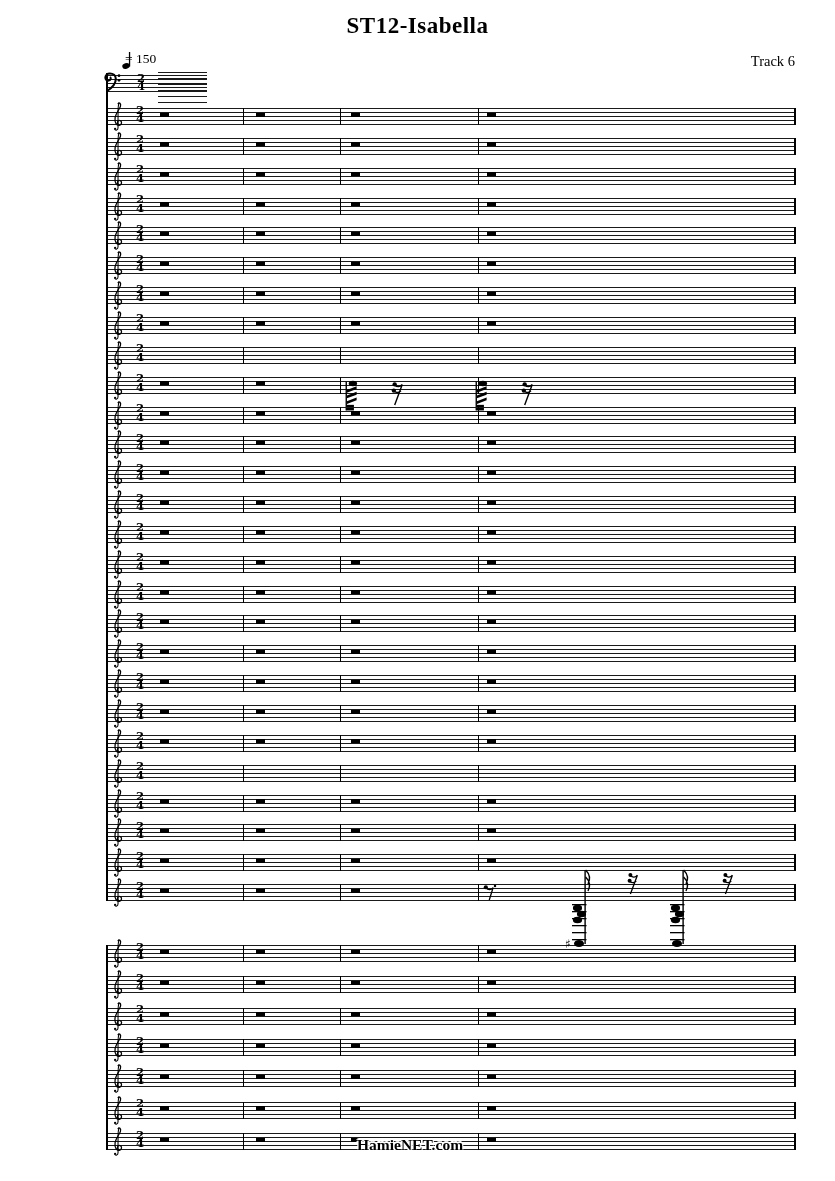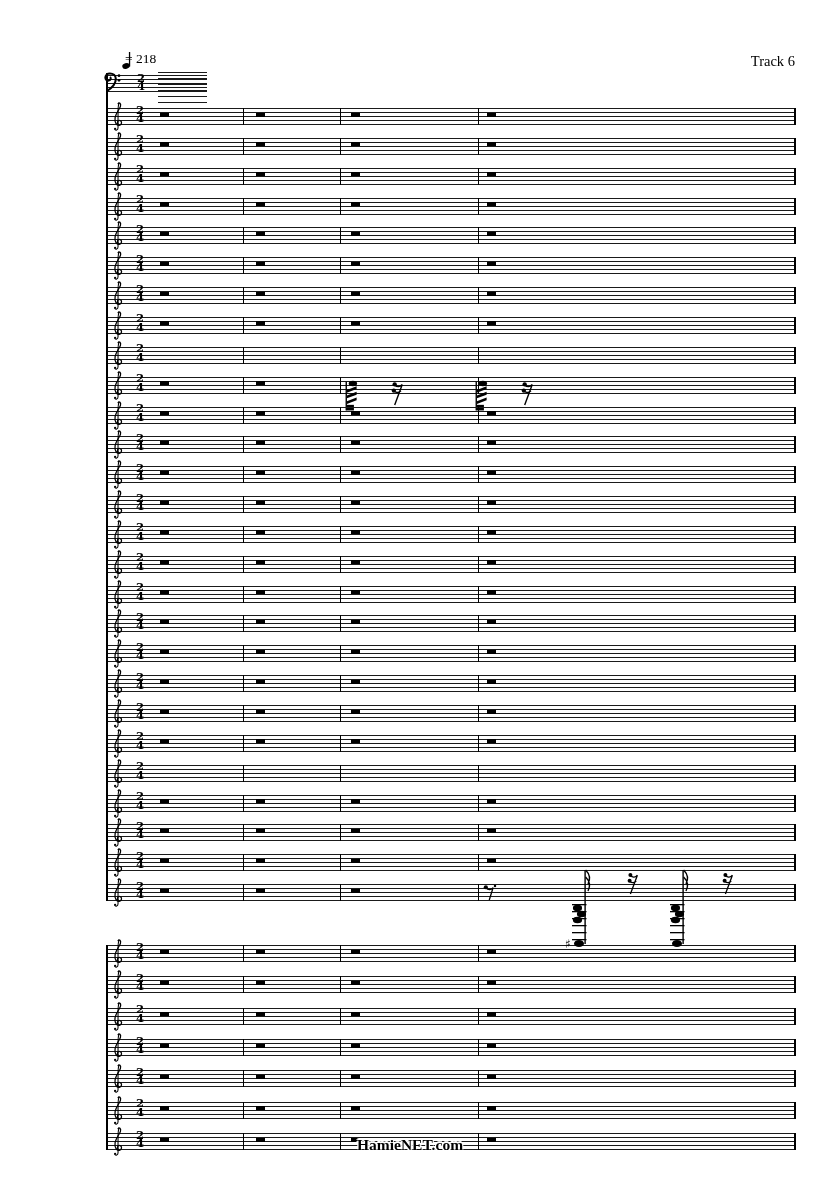--- a/index.html
+++ b/index.html
@@ -52,27 +52,28 @@
       <ellipse cx="8.5" cy="3" rx="4.5" ry="2.9" fill="#000"></ellipse>
       <polygon points="2,10 12.5,6 12.5,9 2,13" fill="#000"></polygon>
       <polygon points="2,16 12.5,12 12.5,15 2,19" fill="#000"></polygon>
       <polygon points="2,22 12.5,18 12.5,21 2,25" fill="#000"></polygon>
       <rect x="1.6" y="26" width="8" height="6" fill="#000"></rect>
     </symbol>
   </defs>
 </svg>
 
 <div id="page">
+  <div class="title">ST12-Isabella</div>
   <div class="track">Track 6</div>
   <div class="tempo">
     <svg width="11" height="22" viewBox="0 0 11 22">
       <ellipse cx="4" cy="18" rx="3.8" ry="2.8" transform="rotate(-16 4 18)" fill="#000"></ellipse>
       <rect x="6.9" y="4" width="1.3" height="14.5" fill="#000"></rect>
     </svg>
-      <span class="teq">= 218</span>
+      <span class="teq">= 150</span>
   </div>
   <div id="score">
       <div style="left: 0px; top: 0px; width: 835px; height: 0px;">
         <div class="sline" style="left: 107px; top: 75px; width: 100px;"></div>
         <div class="sline" style="left: 107px; top: 79px; width: 100px;"></div>
         <div class="sline" style="left: 107px; top: 83px; width: 100px;"></div>
         <div class="sline" style="left: 107px; top: 87px; width: 100px;"></div>
         <div class="sline" style="left: 107px; top: 91px; width: 100px;"></div>
         <div class="sline" style="left: 158px; top: 72px; width: 49px;"></div>
         <div class="sline" style="left: 158px; top: 78px; width: 49px;"></div>

